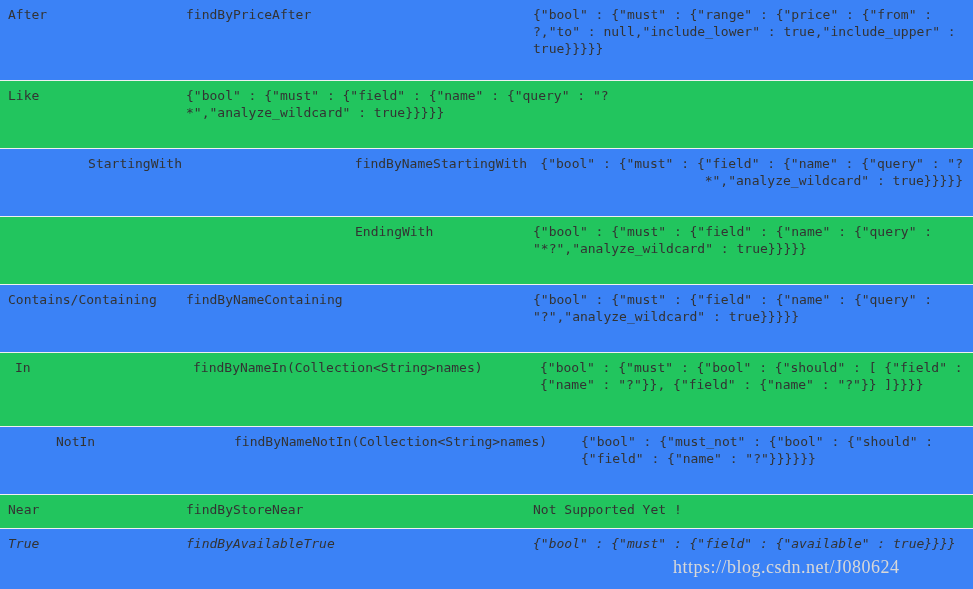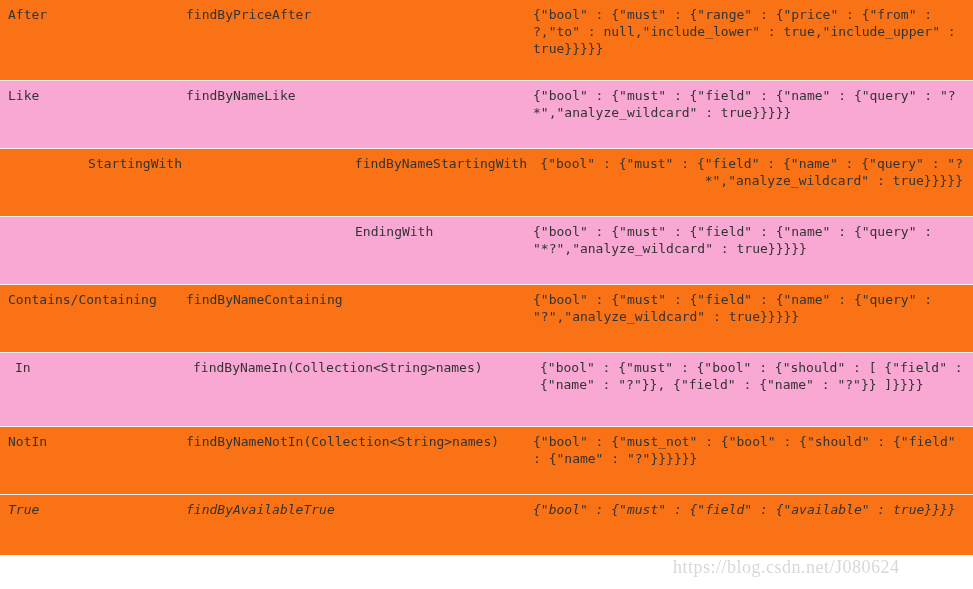--- a/index.html
+++ b/index.html
@@ -21,25 +21,25 @@
     height: 589px;
     box-sizing: border-box;
   }
 
   .row {
     position: relative;
     display: flex;
     align-items: flex-start;
     box-sizing: border-box;
     width: 973px;
-    background: #f97316;
+    background: #3b82f6;
     border-bottom: 1px solid #f0f0f0;
   }
   .row.alt {
-    background: #f9a8d4;
+    background: #22c55e;
   }
 
   .cell {
     box-sizing: border-box;
     color: #333333;
     font-family: "DejaVu Sans Mono", "Liberation Mono", monospace;
     font-size: 13px;
     line-height: 17px;
     white-space: pre-wrap;
     word-break: break-word;
@@ -61,21 +61,21 @@
     max-width: 440px;
   }
 
   
   .r0 { height: 81px; }
   .r1 { height: 68px; }
   .r2 { height: 68px; text-align: right; }
   .r3 { height: 68px; justify-content: flex-end; }
   .r4 { height: 68px; }
   .r5 { height: 74px; padding-left: 7px; }
-  .r6 { height: 68px; }
+  .r6 { height: 68px; padding-left: 48px; }
   .r7 { height: 34px; }
   .r8 { height: 60px; border-bottom: none; font-style: italic; }
 
   .r7 .cell, .r8 .cell { padding-top: 6px; }
 
   #watermark {
     position: absolute;
     left: 673px;
     top: 556px;
     font-family: Liberation Serif, serif;
@@ -94,21 +94,20 @@
 <div id="keyword-table">
 
   <div class="row r0">
     <div class="cell cell-keyword">After</div>
     <div class="cell cell-sample">findByPriceAfter</div>
     <div class="cell cell-query">{"bool" : {"must" : {"range" : {"price" : {"from" : ?,"to" : null,"include_lower" : true,"include_upper" : true}}}}}</div>
   </div>
 
   <div class="row alt r1">
     <div class="cell cell-keyword">Like</div>
-    <div class="cell cell-sample">findByNameLike</div>
     <div class="cell cell-query">{"bool" : {"must" : {"field" : {"name" : {"query" : "?*","analyze_wildcard" : true}}}}}</div>
   </div>
 
   <div class="row r2">
     <div class="cell cell-keyword">StartingWith</div>
     <div class="cell cell-sample">findByNameStartingWith</div>
     <div class="cell cell-query">{"bool" : {"must" : {"field" : {"name" : {"query" : "?*","analyze_wildcard" : true}}}}}</div>
   </div>
 
   <div class="row alt r3">
@@ -127,20 +126,25 @@
     <div class="cell cell-sample">findByNameIn(Collection&lt;String&gt;names)</div>
     <div class="cell cell-query">{"bool" : {"must" : {"bool" : {"should" : [ {"field" : {"name" : "?"}}, {"field" : {"name" : "?"}} ]}}}}</div>
   </div>
 
   <div class="row r6">
     <div class="cell cell-keyword">NotIn</div>
     <div class="cell cell-sample">findByNameNotIn(Collection&lt;String&gt;names)</div>
     <div class="cell cell-query">{"bool" : {"must_not" : {"bool" : {"should" : {"field" : {"name" : "?"}}}}}}</div>
   </div>
 
+  <div class="row alt r7">
+    <div class="cell cell-keyword">Near</div>
+    <div class="cell cell-sample">findByStoreNear</div>
+    <div class="cell cell-query">Not Supported Yet !</div>
+  </div>
 
   <div class="row r8">
     <div class="cell cell-keyword">True</div>
     <div class="cell cell-sample">findByAvailableTrue</div>
     <div class="cell cell-query">{"bool" : {"must" : {"field" : {"available" : true}}}}</div>
   </div>
 
   <div id="watermark">https://blog.csdn.net/J080624</div>
 
 </div>

